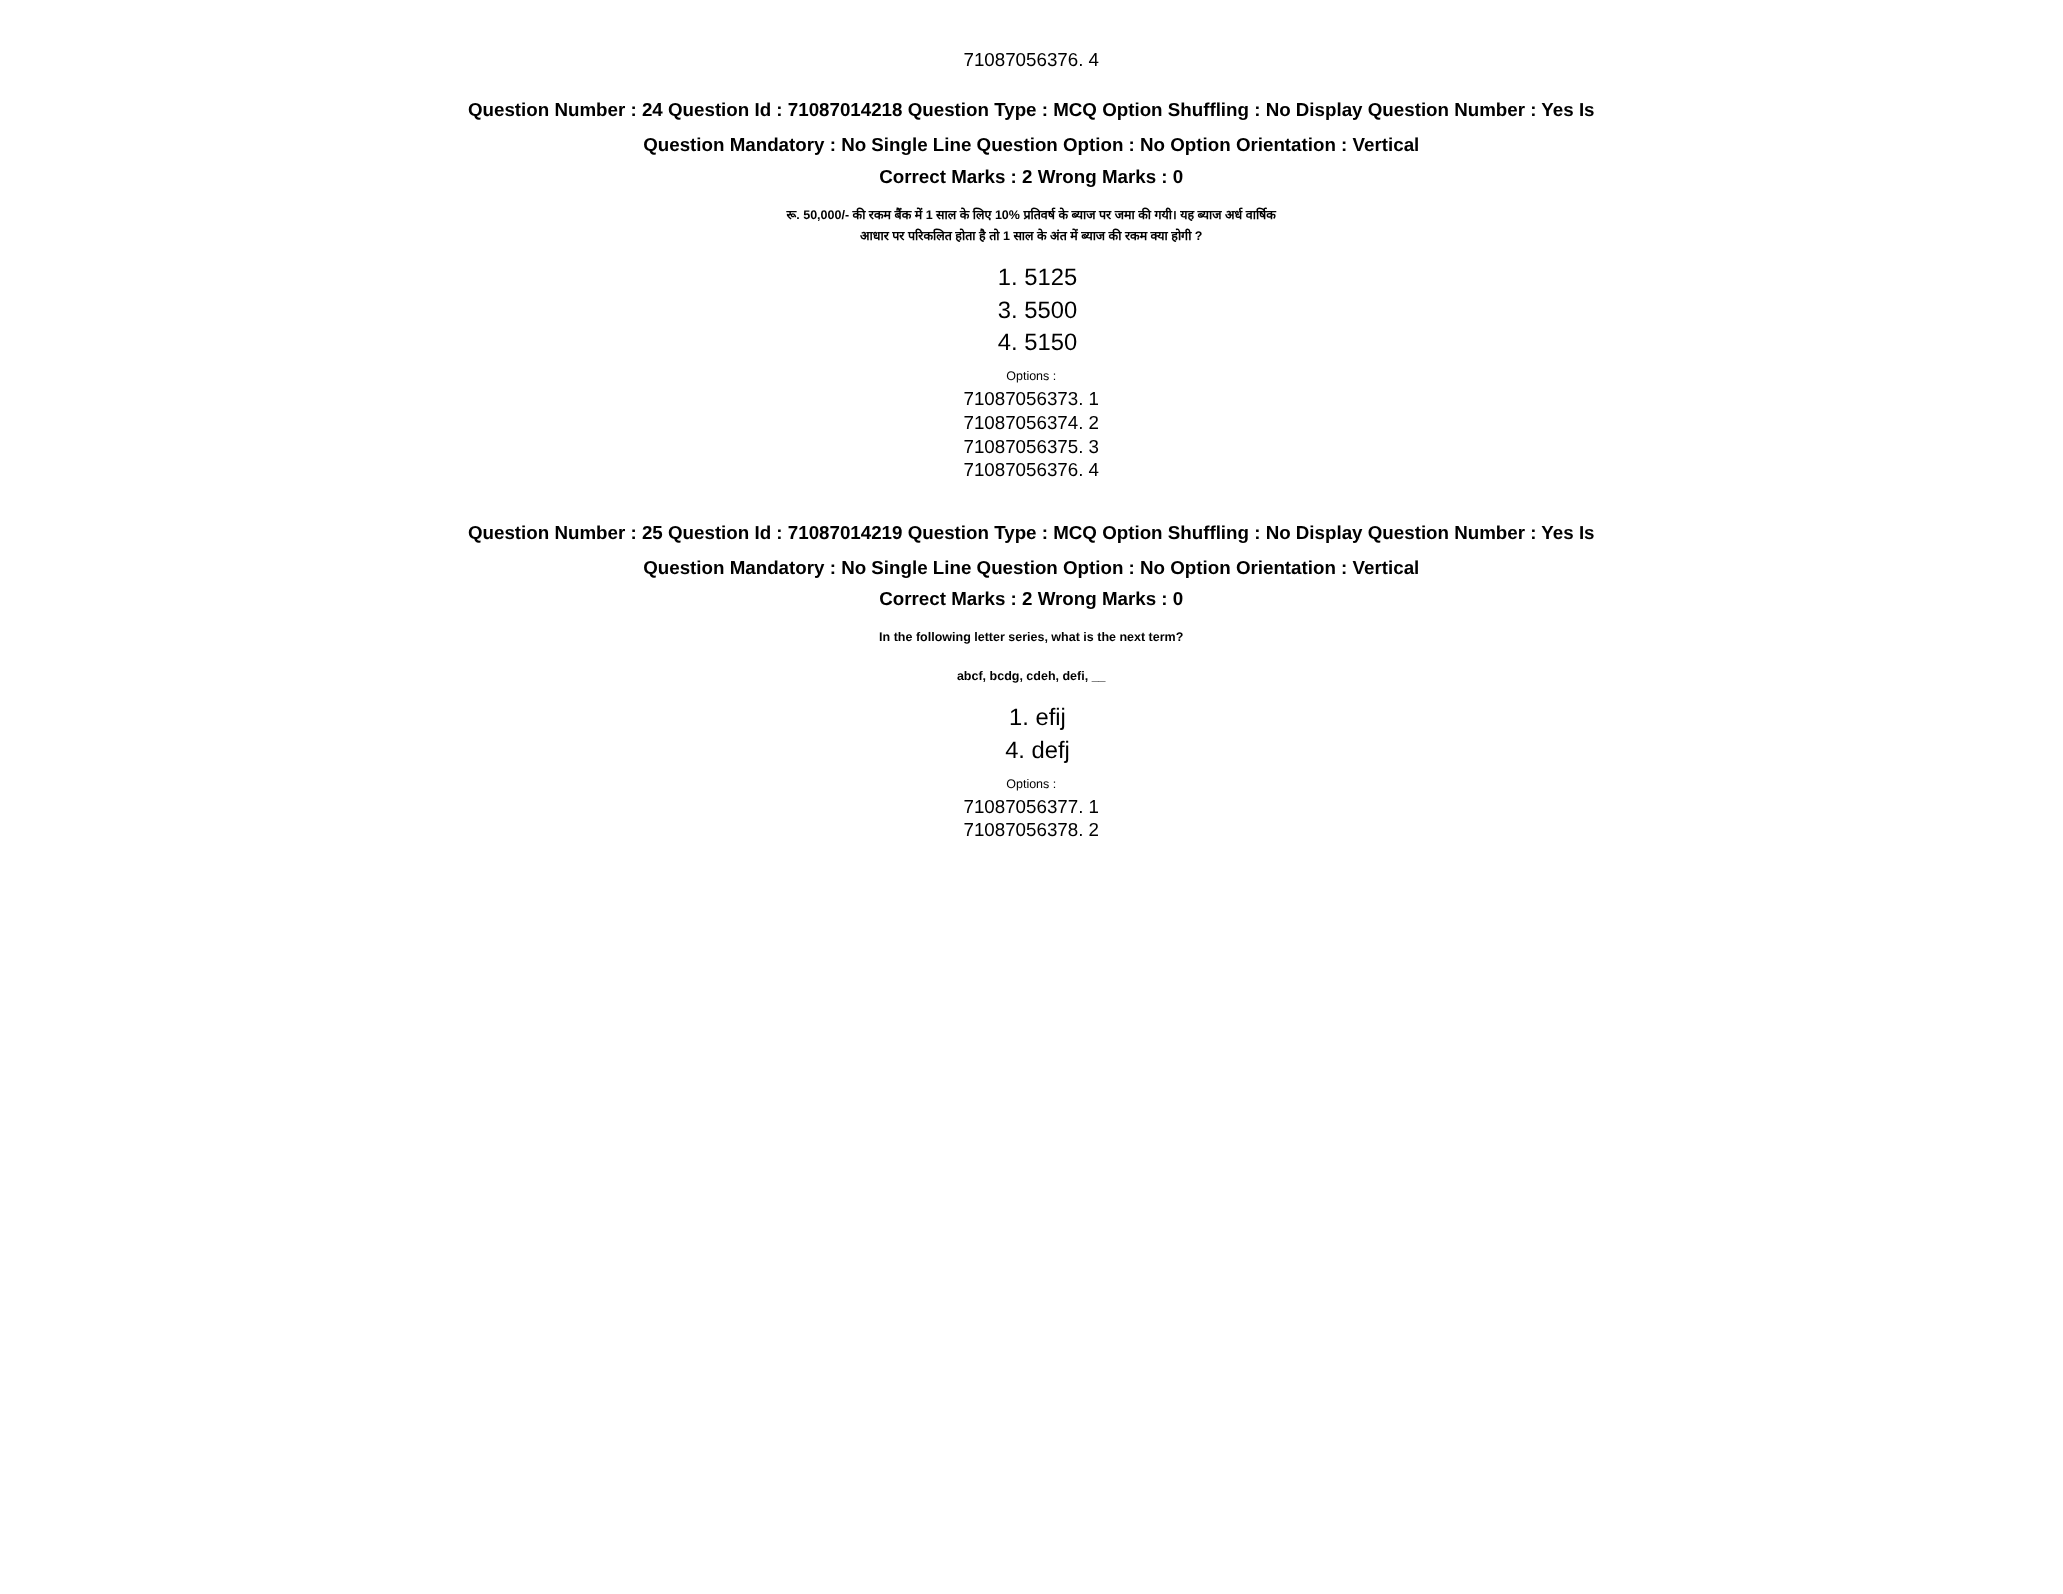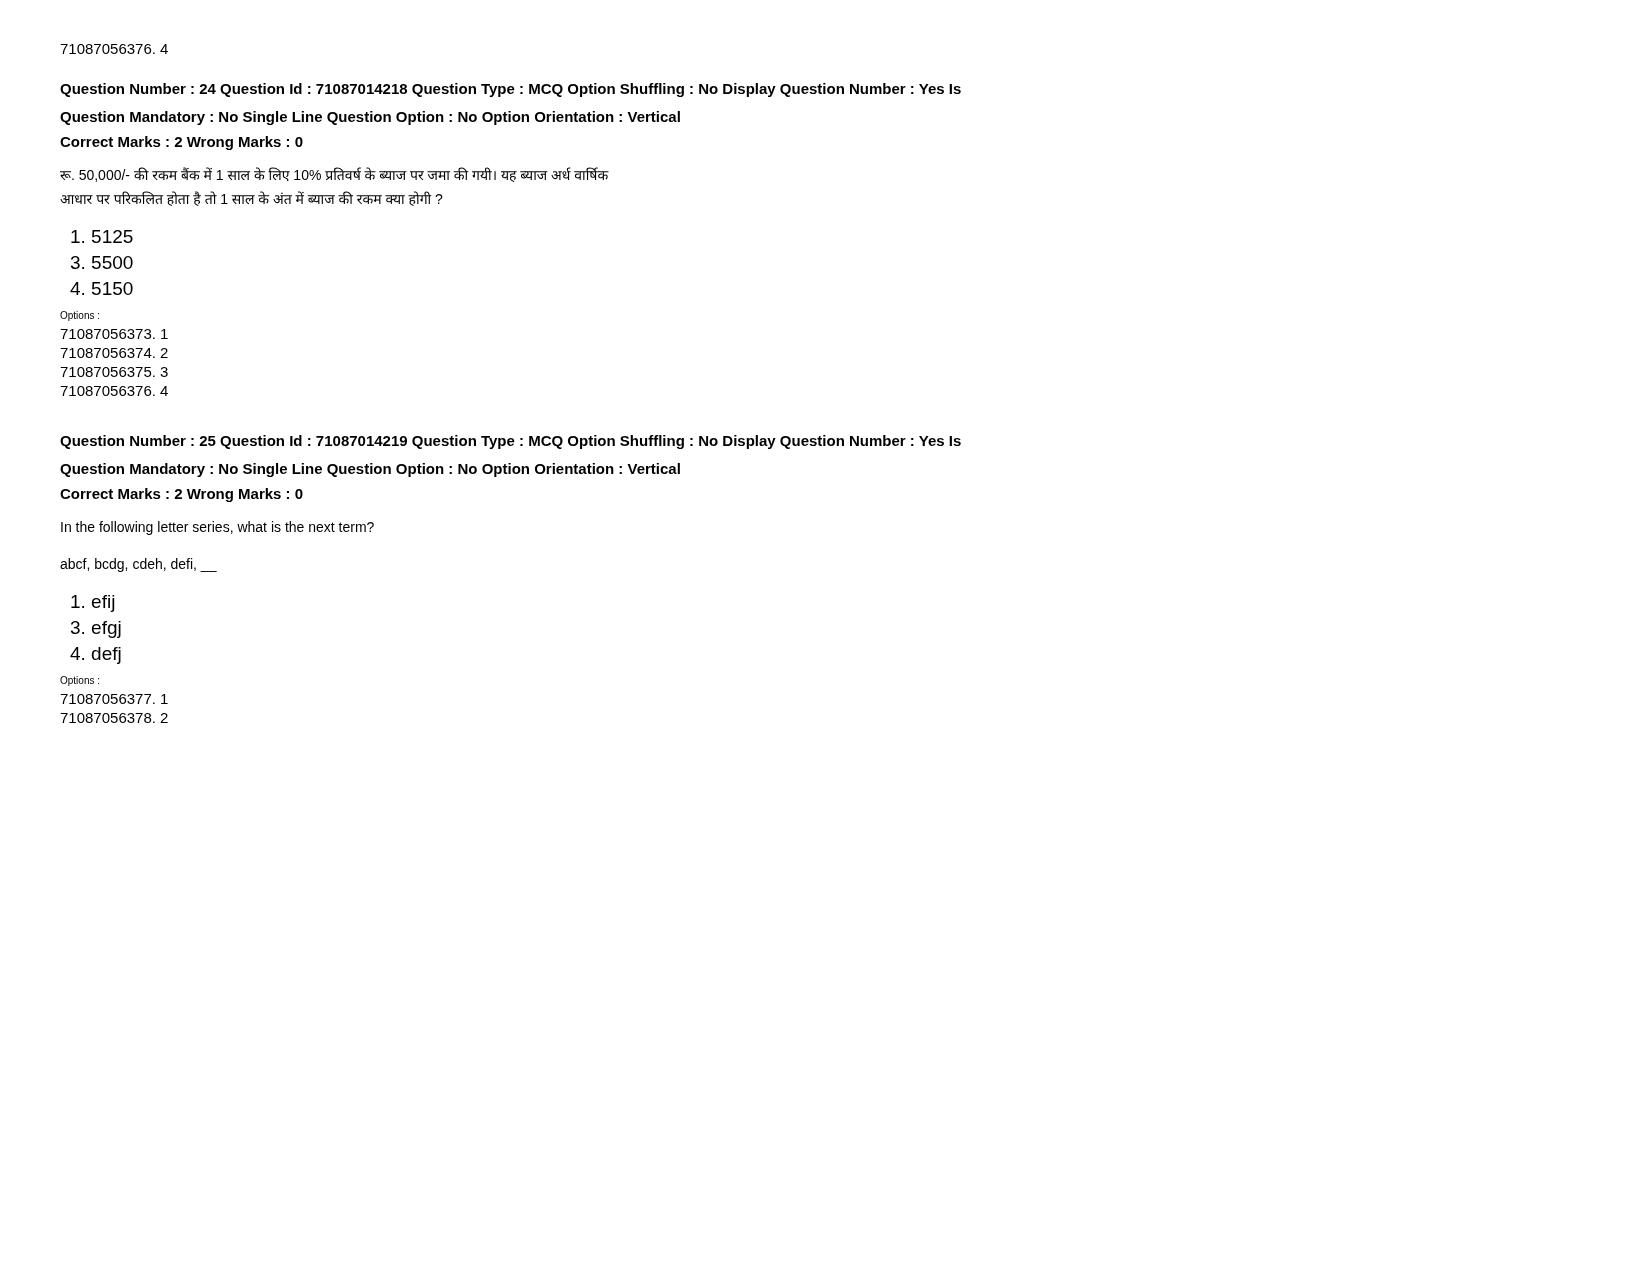--- a/index.html
+++ b/index.html
@@ -1,18 +1,19 @@
 <!DOCTYPE html>
 <html><head>
   <meta charset="utf-8">
   <style>
     * {
       margin: 0;
       padding: 0;
       box-sizing: border-box;
+      text-align: center;
     }
     body {
       background: #ffffff;
       font-family: Arial, sans-serif;
       font-size: 15px;
       color: #000000;
       padding: 40px 60px;
       width: 1650px;
       min-height: 1275px;
     }
@@ -28,23 +29,24 @@
       font-size: 15px;
       line-height: 1.6;
       margin-bottom: 4px;
     }
     .correct-marks {
       font-weight: bold;
       font-size: 15px;
       margin-bottom: 14px;
     }
     .question-text {
-      font-size: 14px;
+      font-size: 10px;
       line-height: 1.7;
       margin-bottom: 14px;
+      font-weight: bold;
     }
     .option {
       font-size: 19px;
       margin-left: 10px;
       margin-bottom: 4px;
     }
     .options-label {
       font-weight: normal;
       font-size: 10px;
       margin-top: 10px;
@@ -78,18 +80,17 @@
   <div class="option-id">71087056376. 4</div>
 </div>
 
 <div class="question-block">
   <div class="question-meta">Question Number : 25 Question Id : 71087014219 Question Type : MCQ Option Shuffling : No Display Question Number : Yes Is</div>
   <div class="question-meta">Question Mandatory : No Single Line Question Option : No Option Orientation : Vertical</div>
   <div class="correct-marks">Correct Marks : 2 Wrong Marks : 0</div>
   <div class="question-text">In the following letter series, what is the next term?</div>
   <div class="question-text">abcf, bcdg, cdeh, defi, __</div>
   <div class="option">1. efij</div>
-  <div class="option">3. efgj</div>
   <div class="option">4. defj</div>
   <div class="options-label">Options :</div>
   <div class="option-id">71087056377. 1</div>
   <div class="option-id">71087056378. 2</div>
 </div>
 
 </body></html>

